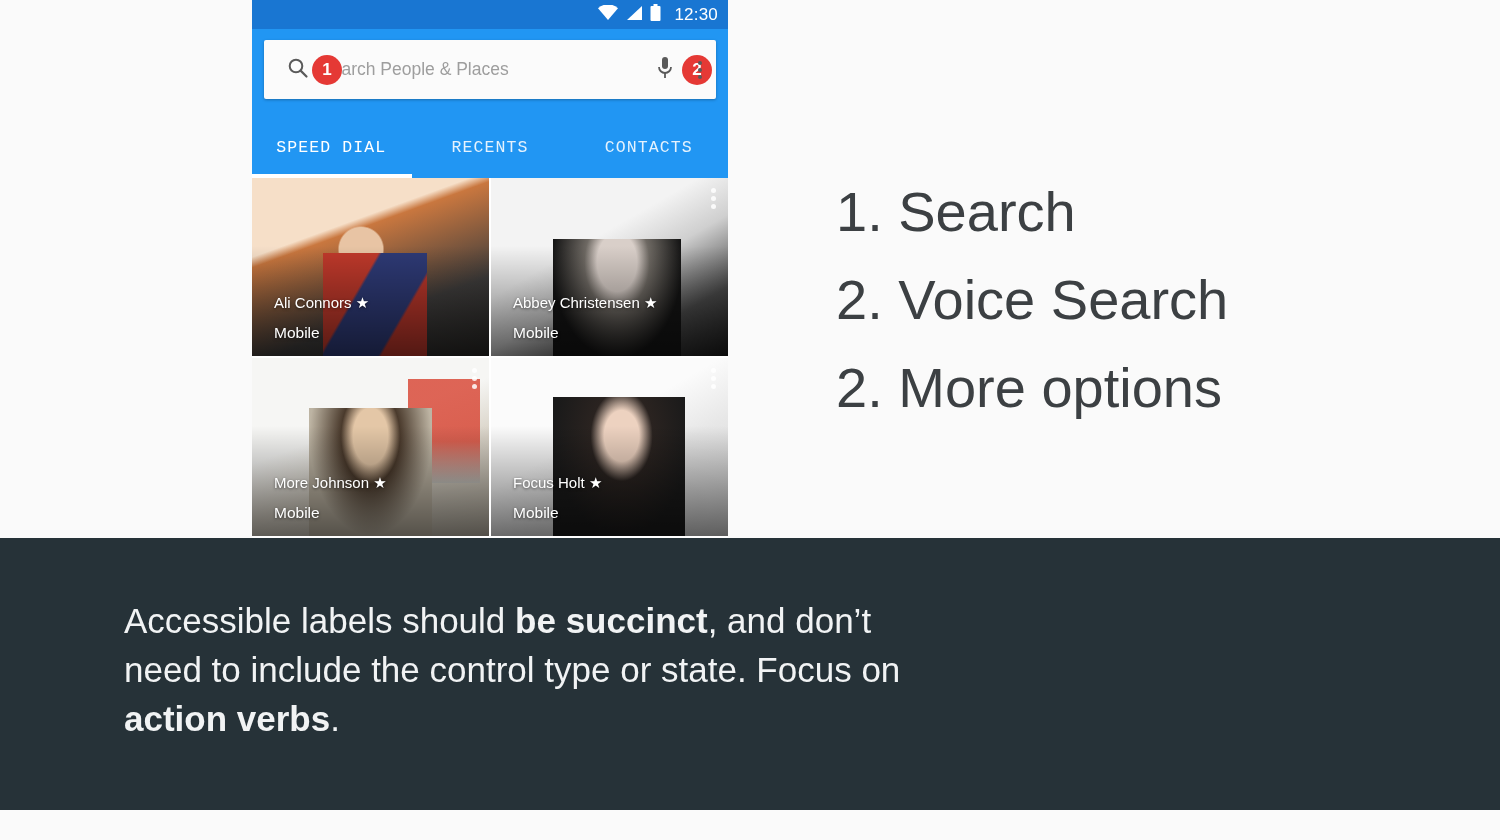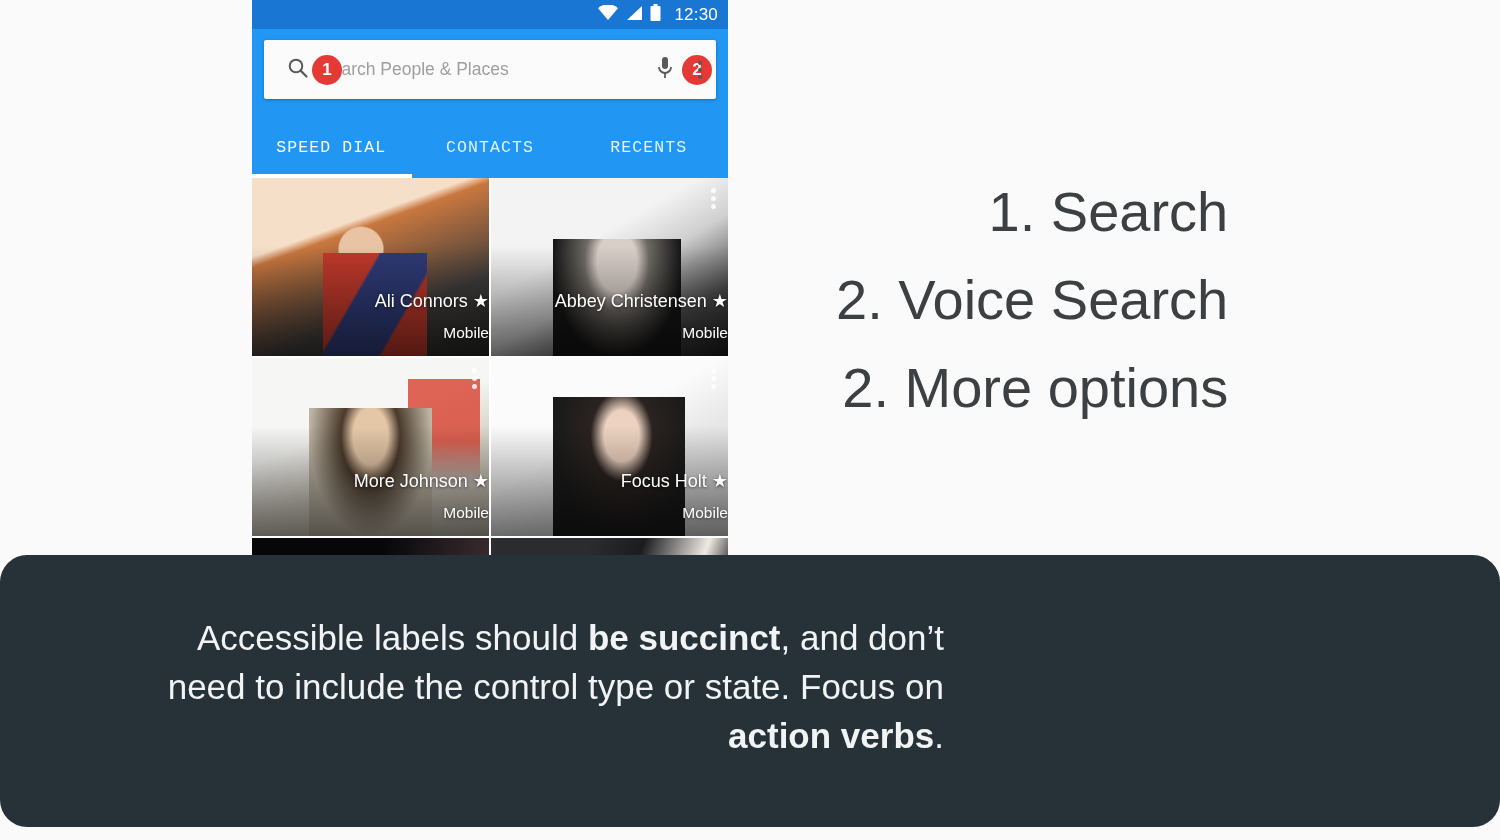--- a/index.html
+++ b/index.html
@@ -2,21 +2,21 @@
 <html><head>
 <meta charset="utf-8">
 <style>
   * { box-sizing: border-box; margin: 0; padding: 0; }
   html, body {
     width: 1500px; height: 840px;
     background: #fafafa;
     font-family: "Liberation Sans", sans-serif;
     overflow: hidden;
   }
-  #root { position: relative; width: 1500px; height: 680px; background: #fafafa; text-align: right; }
+  #root { position: relative; width: 1500px; height: 680px; background: #fafafa; }
 
   
   .phone { position: absolute; left: 252px; top: 0; width: 476px; height: 568px; overflow: hidden; background: #fff; }
 
   .statusbar { position: relative; height: 29px; background: #1976d2; display: flex; align-items: center; justify-content: flex-end; padding-right: 10px; }
   .status-icons { display: flex; align-items: center; gap: 7px; }
   .clock { color: #fff; font-size: 17px; font-weight: 500; letter-spacing: .2px; margin-left: 6px; }
 
   .appbar { background: #2196f3; height: 149px; position: relative; }
 
@@ -39,21 +39,21 @@
   .tab { flex: 1; display: flex; align-items: center; justify-content: center; position: relative;
     color: #fff; font-size: 16.5px; letter-spacing: 1.1px; font-family: Liberation Mono, monospace; }
   .tab.inactive { color: rgba(255,255,255,.88); }
   .tab-indicator { position: absolute; left: 0; bottom: 0; width: 160px; height: 4px; background: #fff; }
 
   .grid { position: relative; background: #fff; }
   .row { display: flex; gap: 2px; margin-bottom: 2px; }
   .card { position: relative; width: 237px; height: 178px; overflow: hidden; background: #ddd; }
   .card.short { height: 34px; }
   .card-label { position: absolute; left: 0; bottom: 0; width: 100%; padding: 0 0 14px 22px; }
-  .card-name { color: #fff; font-size: 18px; font-weight: 500; text-shadow: 0 1px 3px rgba(0,0,0,.6); white-space: nowrap; }
+  .card-name { color: #fff; font-size: 15px; font-weight: 500; text-shadow: 0 1px 3px rgba(0,0,0,.6); white-space: nowrap; }
   .card-sub { color: #fff; font-size: 15.5px; text-shadow: 0 1px 3px rgba(0,0,0,.6); margin-top: 12px; }
   .card-dots { position: absolute; right: 12px; top: 10px; display: flex; flex-direction: column; gap: 3px; }
   .card-dots i { width: 5px; height: 5px; border-radius: 50%; background: rgba(255,255,255,.85); }
 
   
   .ph { position: absolute; inset: 0; }
   .ph-shade { position: absolute; left: 0; bottom: 0; width: 100%; height: 62%;
     background: linear-gradient(to top, rgba(0,0,0,.55), rgba(0,0,0,0)); }
   .p-ali { background:
       radial-gradient(circle at 46% 40%, #e8c4a4 0 13%, rgba(232,196,164,0) 14%),
@@ -67,21 +67,21 @@
   .p-britta { background: linear-gradient(150deg,#fbfbfb 0 42%, #e7e7e7 62%, #cfcfcf 100%); }
   .p-britta .body { position:absolute; left:26%; top:22%; width:56%; height:78%; background: radial-gradient(ellipse at 52% 28%, #edd2c0 0 18%, #2a2320 32%, #1a1a1a 70%); }
   .p-dark1 { background: linear-gradient(100deg,#07070a 0 55%, #221b1e 78%, #3a2b2c 100%); }
   .p-dark2 { background: linear-gradient(110deg,#2a2c30 0 40%, #1b1c20 62%, #efe9e2 88%, #3a3a3c 100%); }
 
   
   .legend { position: absolute; left: 836px; top: 168px; }
   .legend-line { color: #3c4043; font-size: 56px; font-weight: 300; line-height: 88px; white-space: nowrap; }
 
   
-  .band { position: absolute; left: 0; top: 555px; width: 1500px; height: 272px; background: #263238; border-radius: 27px; }
+  .band { position: absolute; left: 0; top: 538px; width: 1500px; height: 272px; background: #263238; }
   .caption { position: absolute; left: 124px; top: 58px; width: 820px;
     color: #f1f3f4; font-size: 35px; font-weight: 300; line-height: 49px; }
   .caption b { font-weight: 700; }
 </style>
 </head>
 <body>
 
 <div id="root">
 
   <div class="phone">
@@ -134,22 +134,22 @@
             <i></i>
             <i></i>
           </span>
           <span class="badge badge2">2</span>
 
         </div>
       </div>
 
       <div class="tabs">
         <div class="tab">SPEED DIAL</div>
+        <div class="tab inactive">RECENTS</div>
         <div class="tab inactive">CONTACTS</div>
-        <div class="tab inactive">RECENTS</div>
         <div class="tab-indicator"></div>
       </div>
     </div>
 
     <div class="grid">
 
       <div class="row">
         <div class="card">
           <div class="ph p-ali">
               <div class="body"></div>

